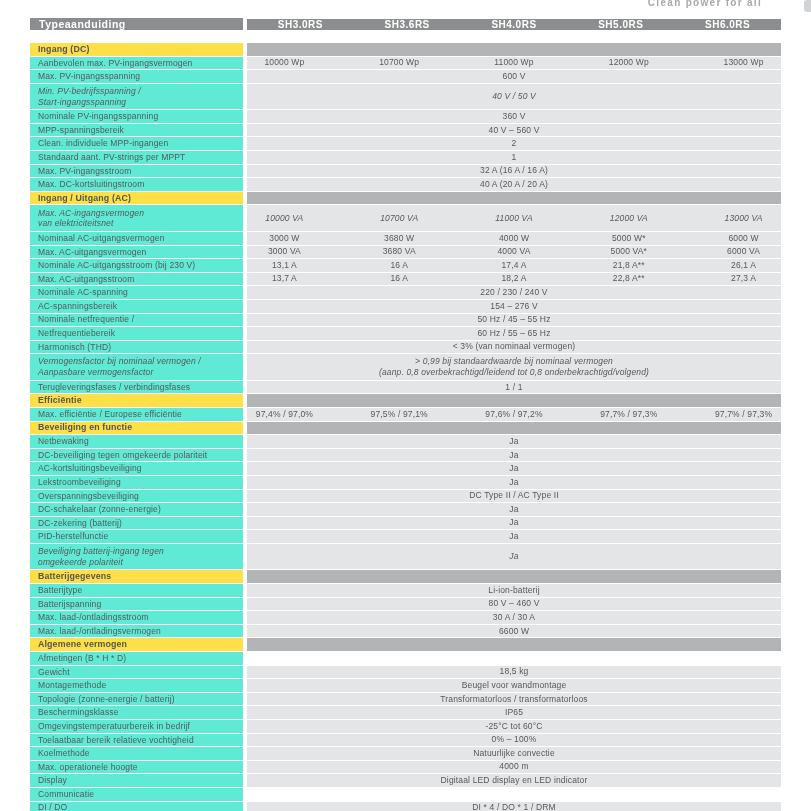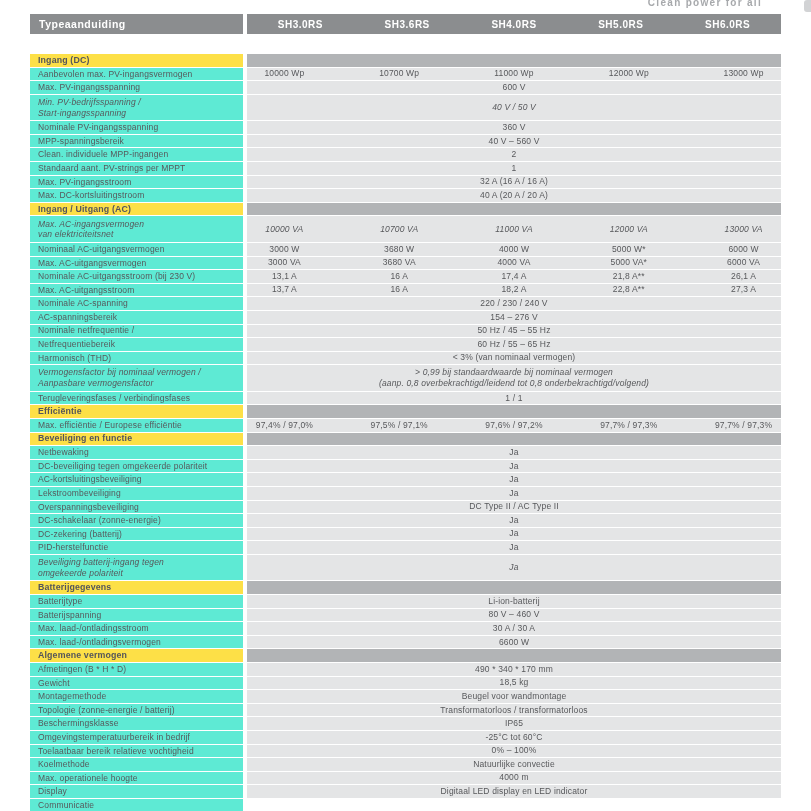--- a/index.html
+++ b/index.html
@@ -13,21 +13,21 @@
     position:absolute;top:-3px;right:49px;
     font-size:10px;letter-spacing:1.3px;color:#a7a9ac;font-weight:600;
   }
   .corner-mark{
     position:absolute;top:0;right:0;width:7px;height:12px;
     background:#d2d3d5;border-radius:3px 0 0 3px;
   }
   .spec-table{
     position:absolute;left:30px;top:14px;width:751px;
   }
-  .hdr{display:flex;height:20px;margin-bottom:20px;}
+  .hdr{display:flex;height:20px;margin-bottom:9px;align-items:center;}
   .hdr .lbl{
     width:213px;background:#8b8d8f;color:#ffffff;
     display:flex;align-items:center;padding-left:9px;box-sizing:border-box;
     font-size:10.5px;font-weight:600;letter-spacing:.5px;
   }
   .hdr .gap{width:4px;background:#ffffff;}
   .hdr .vals{flex:1;background:#8b8d8f;display:flex;}
   .hdr .vals .c{
     flex:1;display:flex;align-items:center;justify-content:center;
     color:#ffffff;font-size:10px;font-weight:600;letter-spacing:.5px;
@@ -282,21 +282,20 @@
         <div class="vals">6600 W</div>
       </div>
       <div class="row h1 section">
         <div class="lbl">Algemene vermogen</div>
         <div class="gap"></div>
         <div class="vals"></div>
       </div>
       <div class="row h1">
         <div class="lbl">Afmetingen (B * H * D)</div>
         <div class="gap"></div>
-        <div class="vals">490 * 340 * 170 mm</div>
       </div>
       <div class="row h1">
         <div class="lbl">Gewicht</div>
         <div class="gap"></div>
         <div class="vals">18,5 kg</div>
       </div>
       <div class="row h1">
         <div class="lbl">Montagemethode</div>
         <div class="gap"></div>
         <div class="vals">Beugel voor wandmontage</div>

